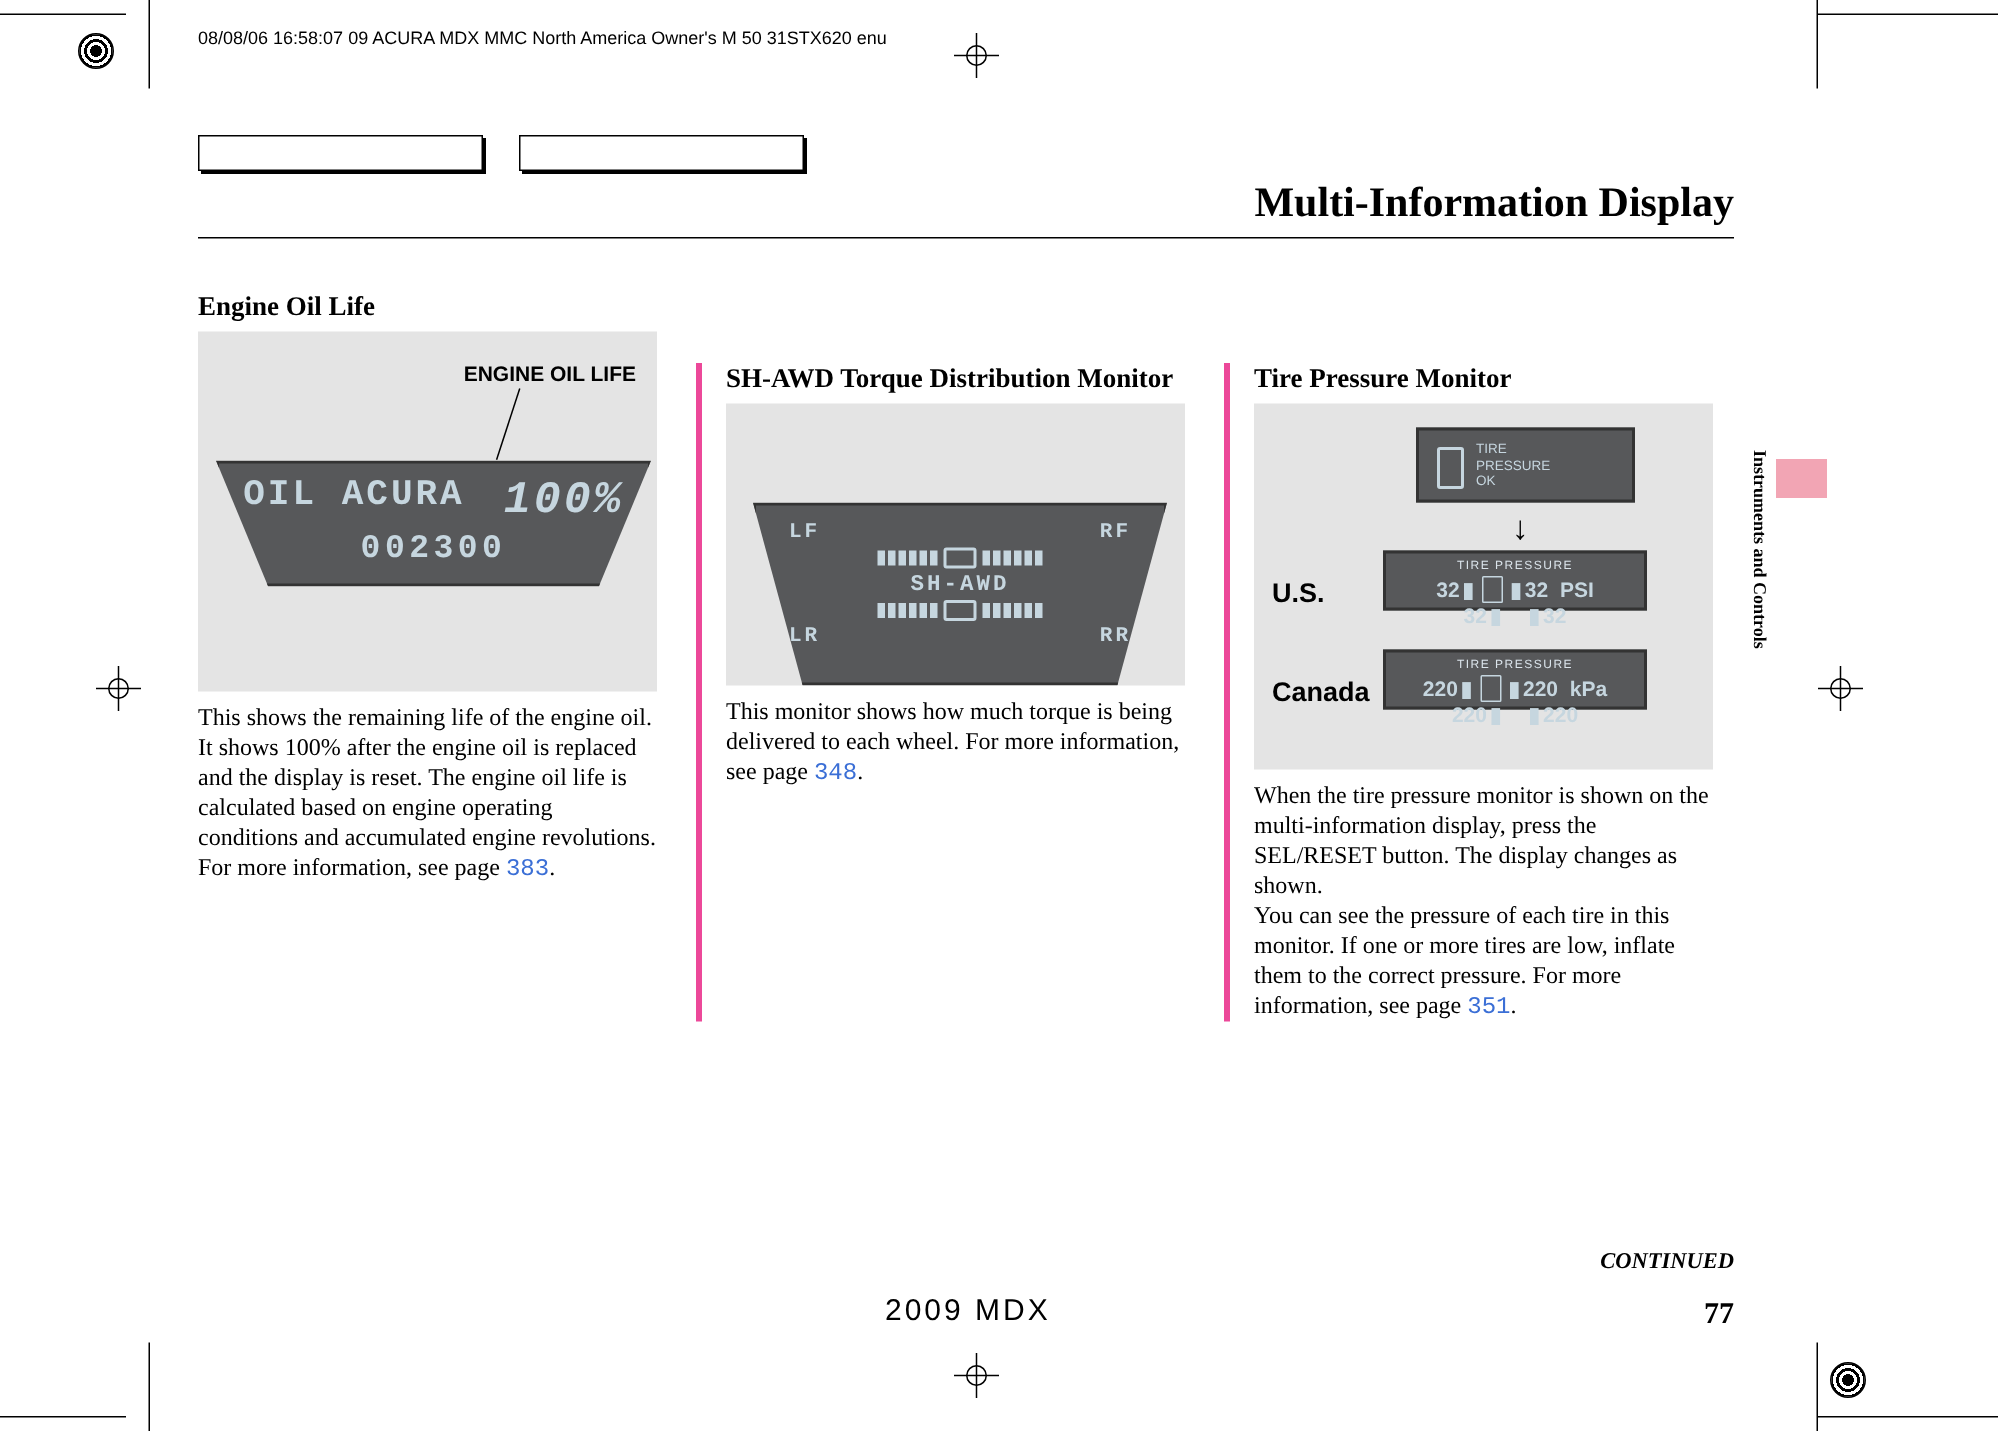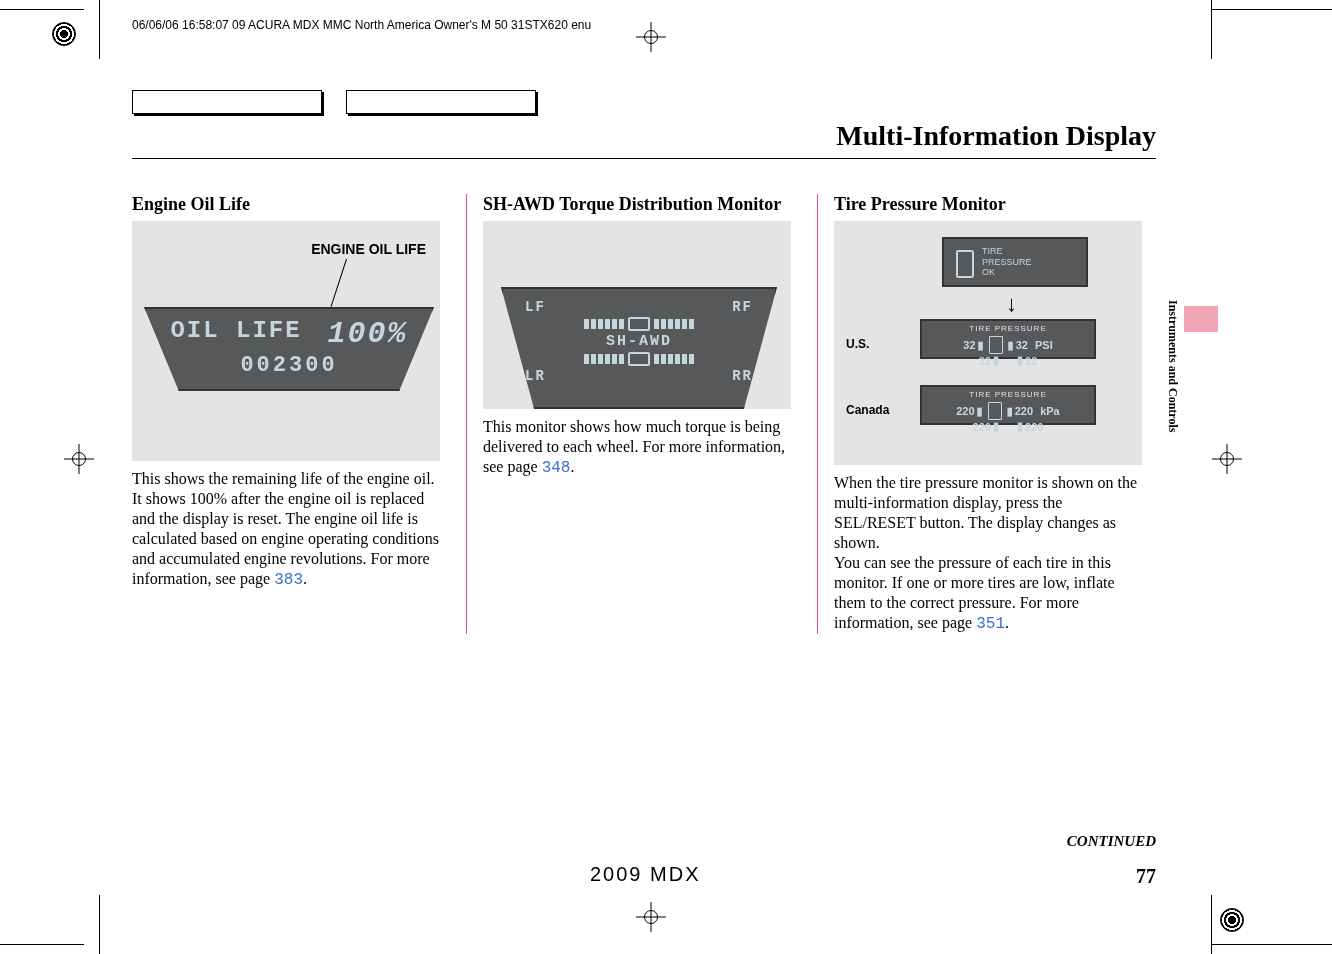--- a/index.html
+++ b/index.html
@@ -89,21 +89,21 @@
   }
 
   .content {
     position: absolute;
     top: 194px; left: 132px;
     width: 1020px;
     display: flex;
     gap: 16px;
   }
   .col { flex: 1; padding: 0 10px; }
-  .col + .col { border-left: 1px solid #ec4899; padding-left: 16px; }
+  .col + .col { border-left: 4px solid #ec4899; padding-left: 16px; margin-top: 48px; }
   .col:first-child { padding-left: 0; }
 
   .sec-head {
     font-family: Georgia, serif;
     font-weight: bold;
     font-size: 18px;
     margin-bottom: 6px;
   }
 
   .figure {
@@ -121,21 +121,21 @@
     position: absolute;
     font-family: Arial, sans-serif;
     font-weight: bold;
     font-size: 14px;
   }
 
   .fig-label {
     position: absolute;
     font-family: Arial, sans-serif;
     font-weight: bold;
-    font-size: 12px;
+    font-size: 18px;
   }
   .fig-pointer { position:absolute; width:1px; background:#000; }
 
   .body-text {
     font-family: Georgia, serif;
     font-size: 16px;
     line-height: 1.25;
   }
   .link-num { color: #3b6fd6; font-family: Liberation Mono, monospace; }
 
@@ -198,21 +198,21 @@
     border:2px solid #333;
     color:#c6d6df;
     font-family: Arial, sans-serif;
     font-size: 8px;
     text-align:center;
     padding:3px;
   }
   .tpm-panel.us { top: 98px; }
   .tpm-panel.ca { top: 164px; }
   .tpm-panel .hdr { font-size:8px; letter-spacing:1px; margin-bottom:3px; color:#dbe4eb;}
-  .tpm-panel .tprow { display:flex; justify-content:center; gap:2px; align-items:center; font-size:11px; font-weight:bold;}
+  .tpm-panel .tprow { display:flex; justify-content:center; gap:2px; align-items:center; font-size:14px; font-weight:bold;}
   .tpm-panel .mini-car { width:14px; height:18px; border:1.5px solid #c6d6df; border-radius:1px; margin:0 3px;}
   .tpm-arrow { position:absolute; left:172px; top:70px; font-size:22px; color:#000; font-weight:bold;}
 
   
   .side-tab {
     position: absolute;
     right: 152px; top: 300px;
     width: 18px;
     font-family: Georgia, serif;
     font-size: 12px;
@@ -269,40 +269,40 @@
 <div class="reg-cross rc-bottom">
     <span class="circ"></span>
   </div>
 <div class="reg-cross rc-left">
     <span class="circ"></span>
   </div>
 <div class="reg-cross rc-right">
     <span class="circ"></span>
   </div>
 
-<div class="meta-text">06/06/06 16:58:07   09 ACURA MDX MMC North America Owner's M 50 31STX620 enu</div>
+<div class="meta-text">08/08/06 16:58:07   09 ACURA MDX MMC North America Owner's M 50 31STX620 enu</div>
 
 <div class="header-boxes">
   <div class="header-box"></div>
   <div class="header-box"></div>
 </div>
 
 <div class="page-title">Multi-Information Display</div>
 <div class="title-rule"></div>
 
 <div class="content">
 
   <div class="col">
     <div class="sec-head">Engine Oil Life</div>
     <div class="figure oil">
       <div class="fig-caption" style="top:20px; right:14px;">ENGINE OIL LIFE</div>
       <div class="fig-pointer" style="left:214px; top:38px; height:50px; transform:rotate(18deg); transform-origin:top;"></div>
       <div class="lcd oil-panel">
         <div class="line1">
-          <span>OIL LIFE</span>
+          <span>OIL ACURA</span>
           <span class="big">100%</span>
         </div>
         <div class="line2">002300</div>
       </div>
     </div>
     <p class="body-text">
       <span>This shows the remaining life of the engine oil. It shows 100% after the engine oil is replaced and the display is reset. The engine oil life is calculated based on engine operating conditions and accumulated engine revolutions. For more information, see page </span><span class="link-num">383</span><span>.</span>
     </p>
   </div>
 

